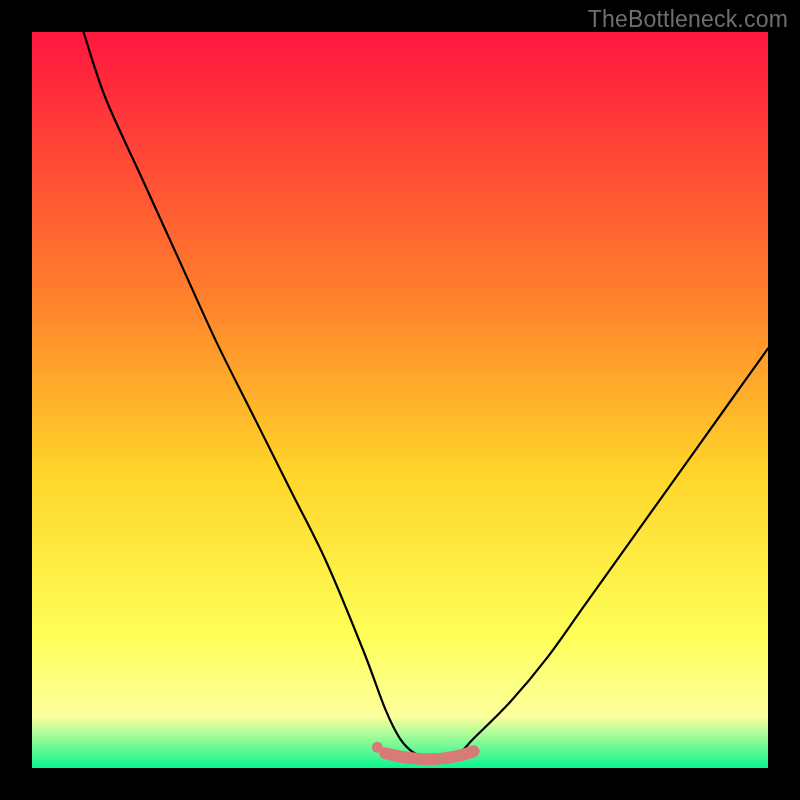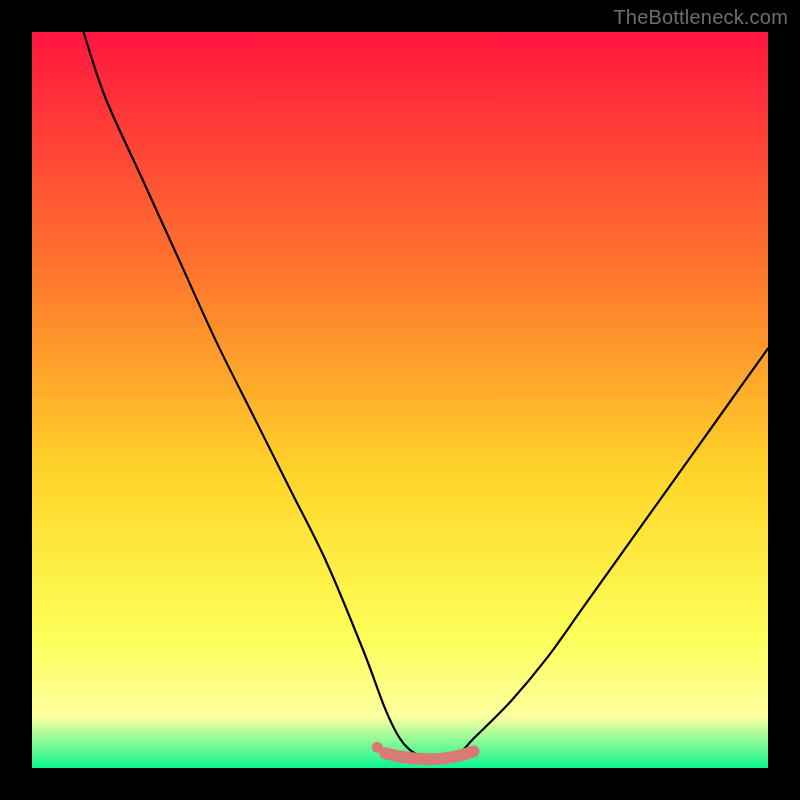--- a/index.html
+++ b/index.html
@@ -25,21 +25,21 @@
     top: 32px;
     width: 736px;
     height: 736px;
     overflow: hidden;
   }
   .attribution {
     position: absolute;
     top: 6px;
     right: 12px;
     color: #6f6f6f;
-    font-size: 20px;
+    font-size: 23px;
     font-weight: 400;
     letter-spacing: 0.2px;
   }
 </style>
 </head>
 <body>
 
 <div class="frame">
 
   <div class="attribution">TheBottleneck.com</div>

